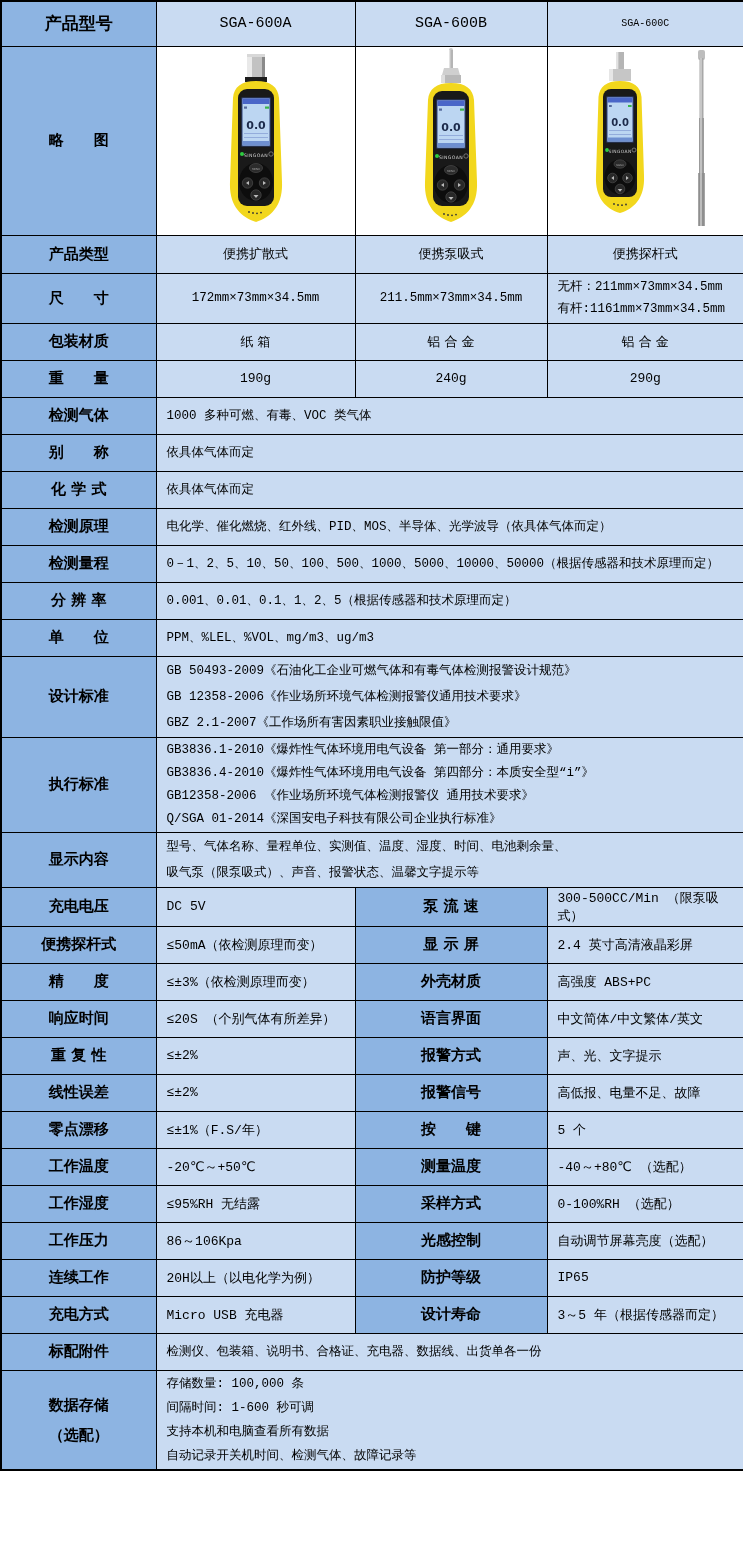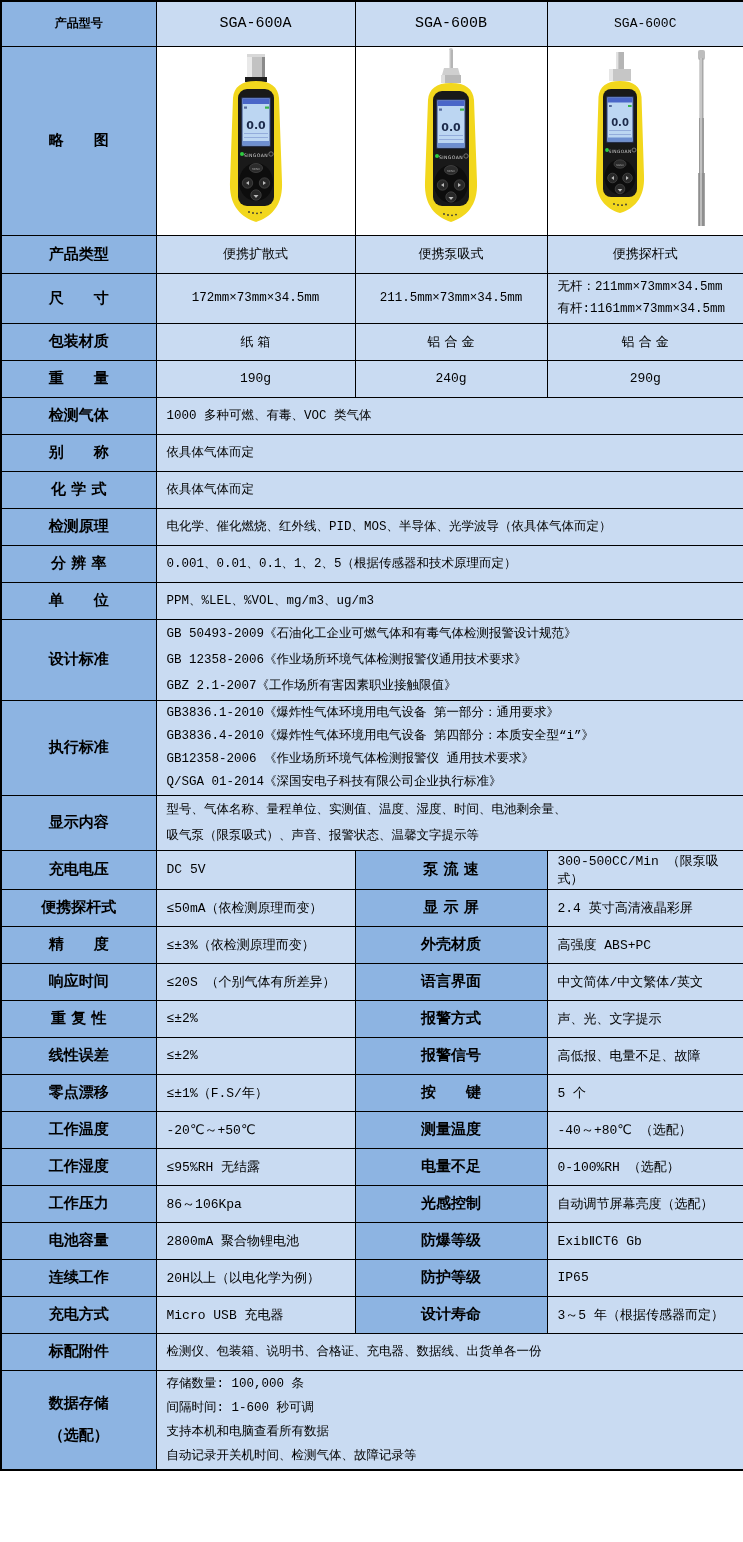--- a/index.html
+++ b/index.html
@@ -7,21 +7,21 @@
     --value-bg:#C9DBF2;
     --image-bg:#FFFFFF;
     --border:#000000;
   }
   html,body{margin:0;padding:0;background:#fff;}
   body{width:743px;font-family:"DejaVu Sans","Liberation Sans",sans-serif;color:#000;}
   table.spec{width:743px;border-collapse:collapse;table-layout:fixed;border:2px solid var(--border);}
   td{border:1px solid var(--border);vertical-align:middle;overflow:hidden;box-sizing:border-box;}
   
   .lbl{background:var(--label-bg);font-weight:bold;text-align:center;font-size:15px;}
-  .hdr{font-size:12px;}
+  .hdr{font-size:17px;}
   
   .val{background:var(--value-bg);text-align:center;}
   .vall{background:var(--value-bg);text-align:left;padding-left:10px;}
   .mono{font-family:"Liberation Mono","DejaVu Sans Mono","DejaVu Sans",monospace;}
   .fs13{font-size:13px;}
   .fs12{font-size:12.5px;}
   .img-cell{background:var(--image-bg);text-align:center;vertical-align:middle;}
   .mline{line-height:26px;}
   .mline2{line-height:23px;}
   .sline{line-height:24px;}
@@ -49,21 +49,21 @@
       <col style="width:199px">
       <col style="width:192px">
       <col style="width:197px">
   </colgroup>
 
   <tbody>
       <tr class="r-header">
     <td class="lbl hdr">产品型号</td>
     <td class="val mono fs13" style="font-size:15px;">SGA-600A</td>
     <td class="val mono fs13" style="font-size:15px;">SGA-600B</td>
-    <td class="val mono fs13" style="font-size:13px;">SGA-600C</td>
+    <td class="val mono fs13" style="font-size:10px;">SGA-600C</td>
   </tr>
 
   <tr class="r-sketch">
     <td class="lbl">略　　图</td>
     <td class="img-cell">
       <svg width="110" height="182" viewBox="0 0 110 182">
         <g>
           <rect x="46" y="6" width="18" height="25" fill="#c2c2c2"></rect>
           <rect x="46" y="6" width="5" height="25" fill="#e9e9e9"></rect>
           <rect x="61" y="6" width="3" height="25" fill="#8a8a8a"></rect>
@@ -237,20 +237,24 @@
   </tr>
   <tr class="r-full">
     <td class="lbl">化 学 式</td>
     <td class="vall mono fs12" colspan="3">依具体气体而定</td>
   </tr>
   <tr class="r-full">
     <td class="lbl">检测原理</td>
     <td class="vall mono fs12" colspan="3">电化学、催化燃烧、红外线、PID、MOS、半导体、光学波导（依具体气体而定）</td>
   </tr>
   <tr class="r-full">
+    <td class="lbl">检测量程</td>
+    <td class="vall mono fs12" colspan="3">0－1、2、5、10、50、100、500、1000、5000、10000、50000（根据传感器和技术原理而定）</td>
+  </tr>
+  <tr class="r-full">
     <td class="lbl">分 辨 率</td>
     <td class="vall mono fs12" colspan="3">0.001、0.01、0.1、1、2、5（根据传感器和技术原理而定）</td>
   </tr>
   <tr class="r-full">
     <td class="lbl">单　　位</td>
     <td class="vall mono fs12" colspan="3">PPM、%LEL、%VOL、mg/m3、ug/m3</td>
   </tr>
 
   <tr class="r-design">
     <td class="lbl">设计标准</td>
@@ -323,56 +327,50 @@
   </tr>
   <tr class="r-pair">
     <td class="lbl">工作温度</td>
     <td class="pv mono">-20℃～+50℃</td>
     <td class="lbl">测量温度</td>
     <td class="pv mono">-40～+80℃ （选配）</td>
   </tr>
   <tr class="r-pair">
     <td class="lbl">工作湿度</td>
     <td class="pv mono">≤95%RH 无结露</td>
-    <td class="lbl">电量不足</td>
+    <td class="lbl">采样方式</td>
     <td class="pv mono">0-100%RH （选配）</td>
   </tr>
   <tr class="r-pair">
     <td class="lbl">工作压力</td>
     <td class="pv mono">86～106Kpa</td>
     <td class="lbl">光感控制</td>
     <td class="pv mono">自动调节屏幕亮度（选配）</td>
   </tr>
   <tr class="r-pair">
-    <td class="lbl">电池容量</td>
-    <td class="pv mono">2800mA 聚合物锂电池</td>
-    <td class="lbl">防爆等级</td>
-    <td class="pv mono">ExibⅡCT6 Gb</td>
-  </tr>
-  <tr class="r-pair">
     <td class="lbl">连续工作</td>
     <td class="pv mono">20H以上（以电化学为例）</td>
     <td class="lbl">防护等级</td>
     <td class="pv mono">IP65</td>
   </tr>
   <tr class="r-pair">
     <td class="lbl">充电方式</td>
     <td class="pv mono">Micro USB 充电器</td>
     <td class="lbl">设计寿命</td>
     <td class="pv mono">3～5 年（根据传感器而定）</td>
   </tr>
 
   <tr class="r-acc">
     <td class="lbl">标配附件</td>
     <td class="vall mono fs12" colspan="3">检测仪、包装箱、说明书、合格证、充电器、数据线、出货单各一份</td>
   </tr>
 
   <tr class="r-store">
     <td class="lbl">
-      <div style="line-height:30px;font-family:Liberation Mono, monospace;">数据存储</div>
+      <div style="line-height:30px;">数据存储</div>
       <div style="line-height:30px;">（选配）</div>
     </td>
     <td class="vall mono fs12" colspan="3">
       <div class="sline">存储数量: 100,000 条</div>
       <div class="sline">间隔时间: 1-600 秒可调</div>
       <div class="sline">支持本机和电脑查看所有数据</div>
       <div class="sline">自动记录开关机时间、检测气体、故障记录等</div>
     </td>
   </tr>
 </tbody>

